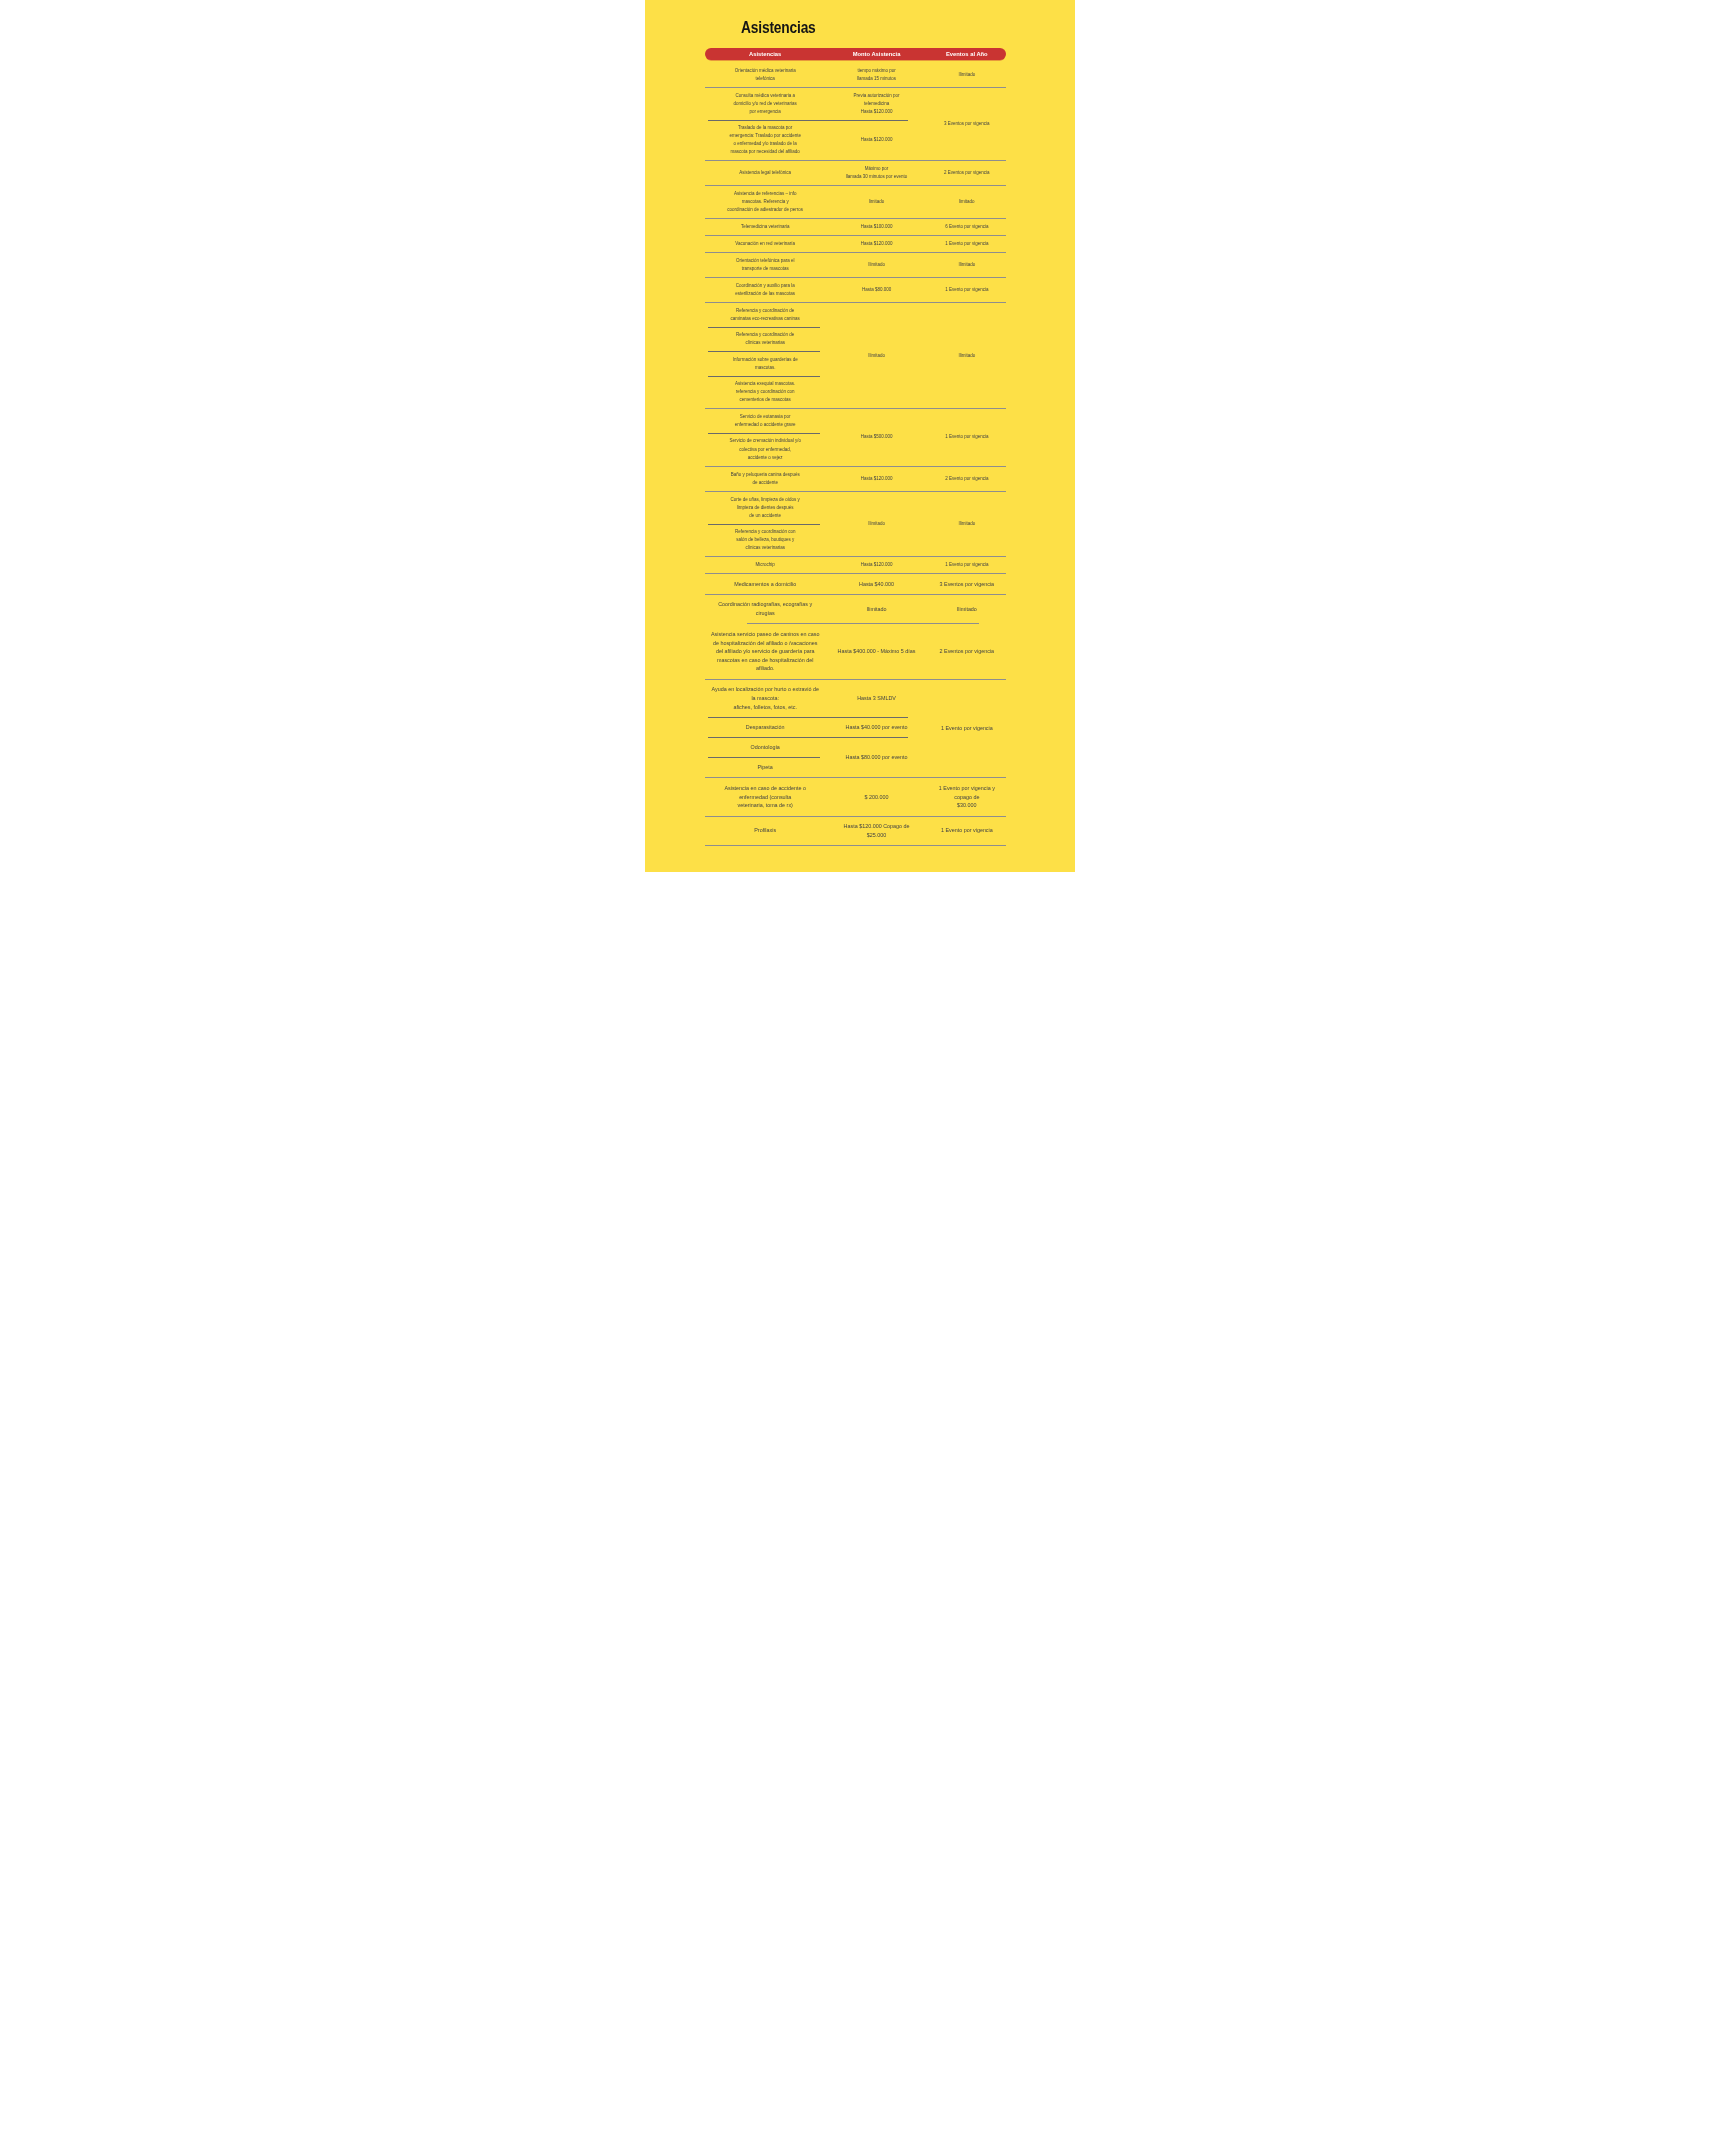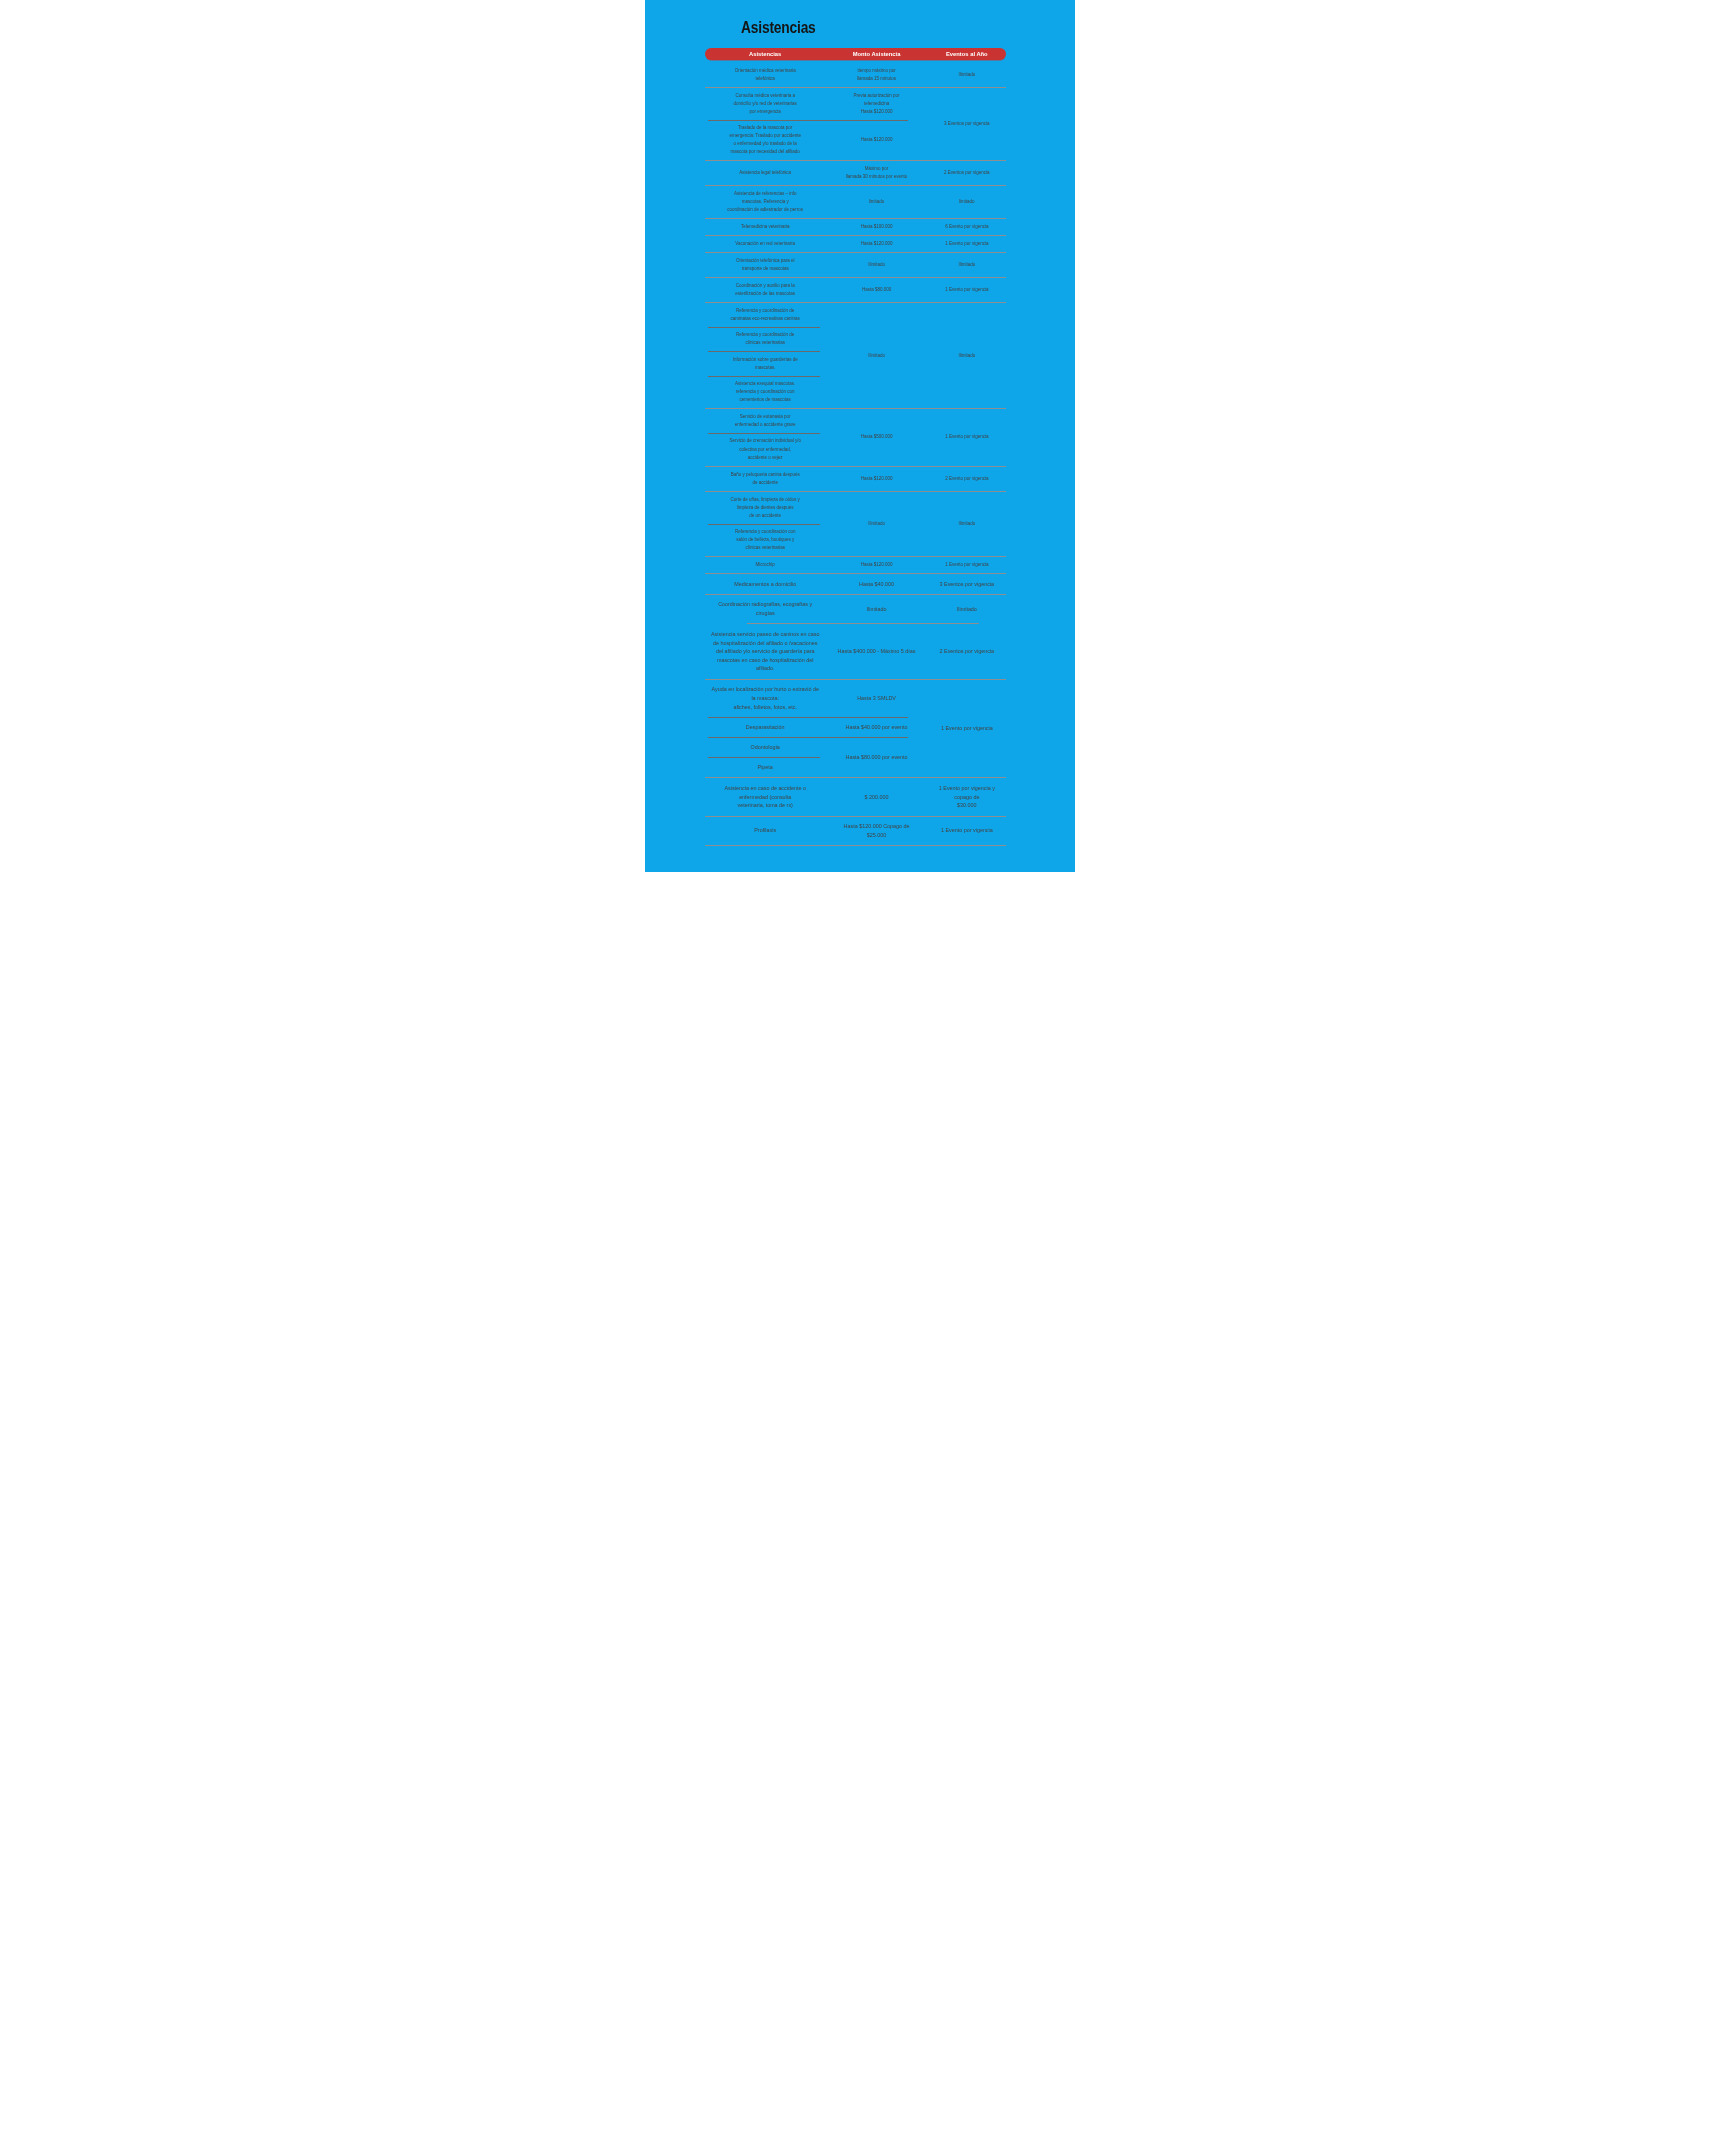--- a/index.html
+++ b/index.html
@@ -1,17 +1,17 @@
 <!DOCTYPE html>
 <html style="font-size:6.9px"><head>
 <meta charset="utf-8">
 <style>
   html,body{margin:0;padding:0;background:#ffffff;}
   body{font-family:"Liberation Sans","DejaVu Sans",sans-serif;color:#434343;}
-  .page{width:430px;min-height:686px;margin:0 auto;background:#0ea5e9;overflow:hidden;}
+  .page{width:430px;min-height:686px;margin:0 auto;background:#fde047;overflow:hidden;}
   .title{margin:19px 0 0 96px;font-size:16px;font-weight:700;color:#151515;
          transform:scaleX(.86);transform-origin:left center;letter-spacing:-0.2px;}
   .table{width:301px;margin:11.2px 0 26px 60px;font-weight:300;}
   .thead{display:grid;grid-template-columns:40% 34% 26%;align-items:center;
          background:#C93432;border-radius:6px;height:12px;
          color:#fff;font-weight:700;font-size:5.8px;
          box-shadow:0 1.7px 0 -0.9px rgba(201,52,50,.55);margin-bottom:2.6px;}
   .th{text-align:center;}
   .sec{display:grid;grid-template-columns:40% 34% 26%;font-size:4.5px;}
   .sec.lg{font-size:5.4px;}

